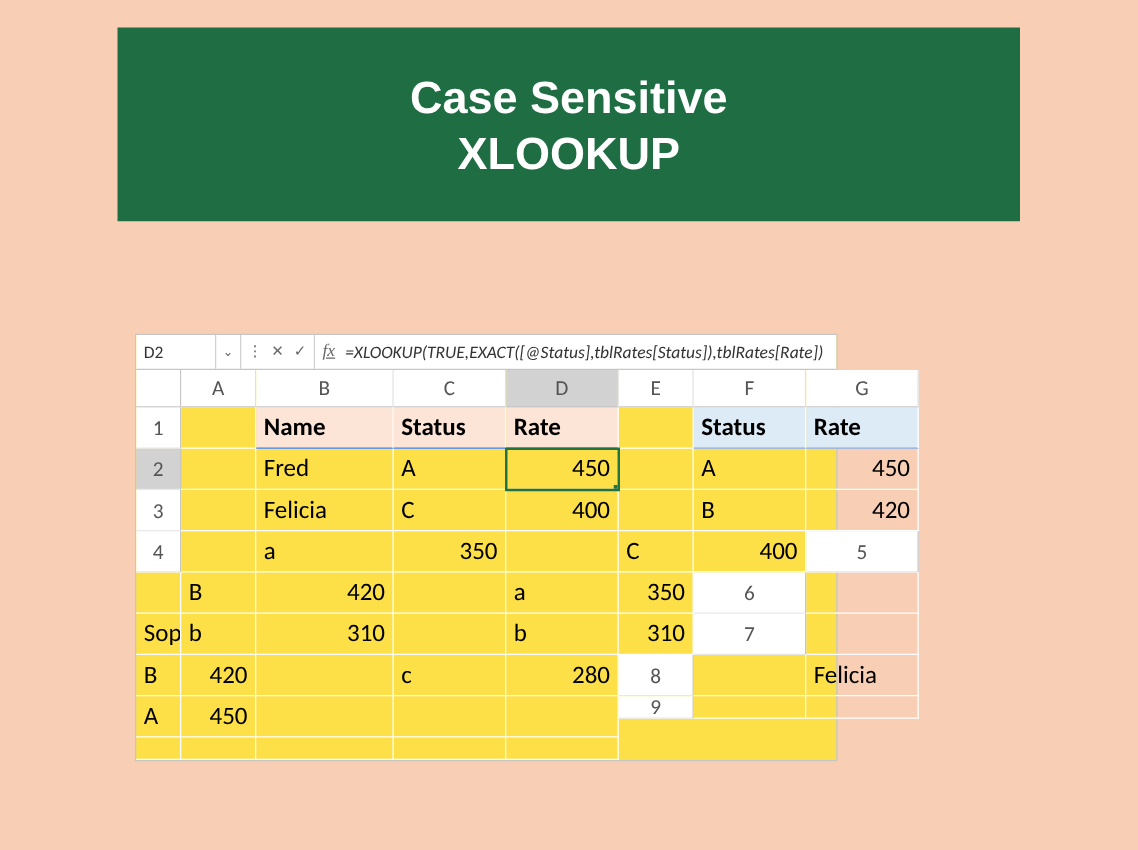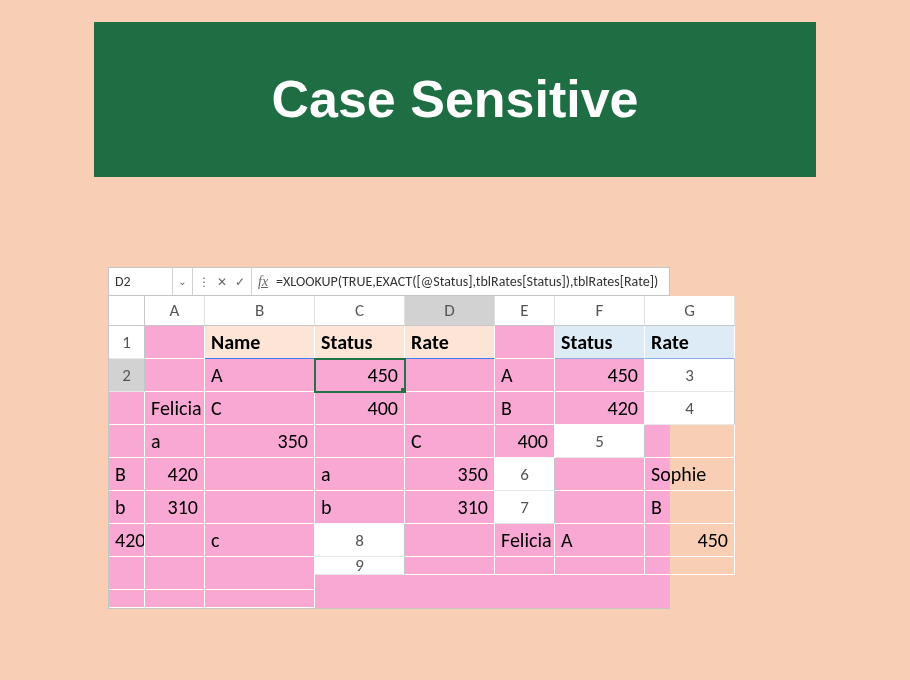--- a/index.html
+++ b/index.html
@@ -12,34 +12,34 @@
   }
   .title-banner {
     position: absolute;
     top: 22px;
     left: 94px;
     width: 722px;
     height: 155px;
     background: #1f6d43;
     color: #fff;
     font-weight: 700;
-    font-size: 52px;
+    font-size: 36px;
     display: flex;
     flex-direction: column;
     align-items: center;
     justify-content: center;
     line-height: 1.25;
     font-family: "Segoe UI", Arial, sans-serif;
   }
   .excel-frame {
     position: absolute;
     top: 267px;
     left: 108px;
     width: 562px;
-    background: #f9a8d4;
+    background: #fde047;
     border: 1px solid #c6c6c6;
   }
   .formula-bar {
     display: flex;
     align-items: center;
     height: 28px;
     border-bottom: 1px solid #c6c6c6;
     font-size: 14px;
     background: #fff;
   }
@@ -79,20 +79,21 @@
     color: #666;
     padding: 0 6px;
     text-decoration: underline;
   }
   .formula-text {
     flex: 1;
     color: #333;
     padding: 0 2px;
     white-space: nowrap;
     overflow: hidden;
+    font-style: italic;
   }
   .grid {
     display: grid;
     grid-template-columns: 36px 60px 110px 90px 90px 60px 90px 90px;
   }
   .col-header {
     background: #fff;
     border-right: 1px solid #e0e0e0;
     border-bottom: 1px solid #c6c6c6;
     text-align: center;
@@ -156,20 +157,21 @@
     height: 6px;
     background: #217346;
   }
   .row9 { height: 18px; line-height: 18px; }
 </style>
 </head>
 <body>
 
 <div class="title-banner">
   <div>Case Sensitive</div>
+  <div>XLOOKUP</div>
 </div>
 
 <div class="excel-frame">
 
   <div class="formula-bar">
     <div class="name-box">D2</div>
     <div class="name-box-chevron">⌄</div>
     <div class="fb-btns">
       <span class="fb-btn">⋮</span>
       <span class="fb-btn">✕</span>
@@ -193,20 +195,21 @@
     <div class="cell"></div>
     <div class="cell th1">Name</div>
     <div class="cell th1">Status</div>
     <div class="cell th1">Rate</div>
     <div class="cell"></div>
     <div class="cell th2">Status</div>
     <div class="cell th2">Rate</div>
 
     <div class="row-header active">2</div>
     <div class="cell"></div>
+    <div class="cell">Fred</div>
     <div class="cell">A</div>
     <div class="cell selected">450</div>
     <div class="cell"></div>
     <div class="cell">A</div>
     <div class="cell num">450</div>
 
     <div class="row-header">3</div>
     <div class="cell"></div>
     <div class="cell">Felicia</div>
     <div class="cell">C</div>
@@ -239,20 +242,21 @@
     <div class="cell"></div>
     <div class="cell">b</div>
     <div class="cell num">310</div>
 
     <div class="row-header">7</div>
     <div class="cell"></div>
     <div class="cell">B</div>
     <div class="cell num">420</div>
     <div class="cell"></div>
     <div class="cell">c</div>
+    <div class="cell num">280</div>
 
     <div class="row-header">8</div>
     <div class="cell"></div>
     <div class="cell">Felicia</div>
     <div class="cell">A</div>
     <div class="cell num">450</div>
     <div class="cell"></div>
     <div class="cell"></div>
     <div class="cell"></div>
 

